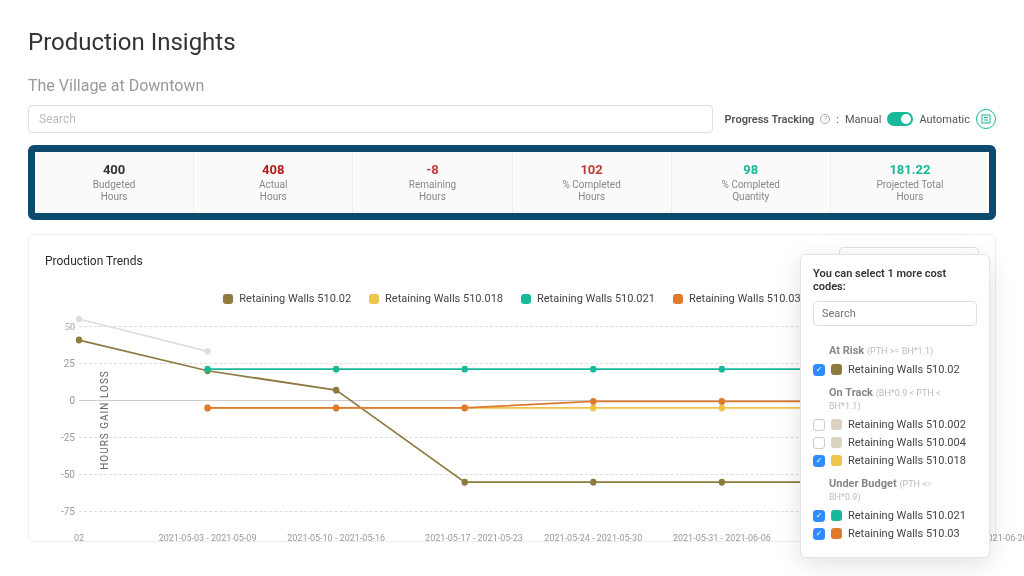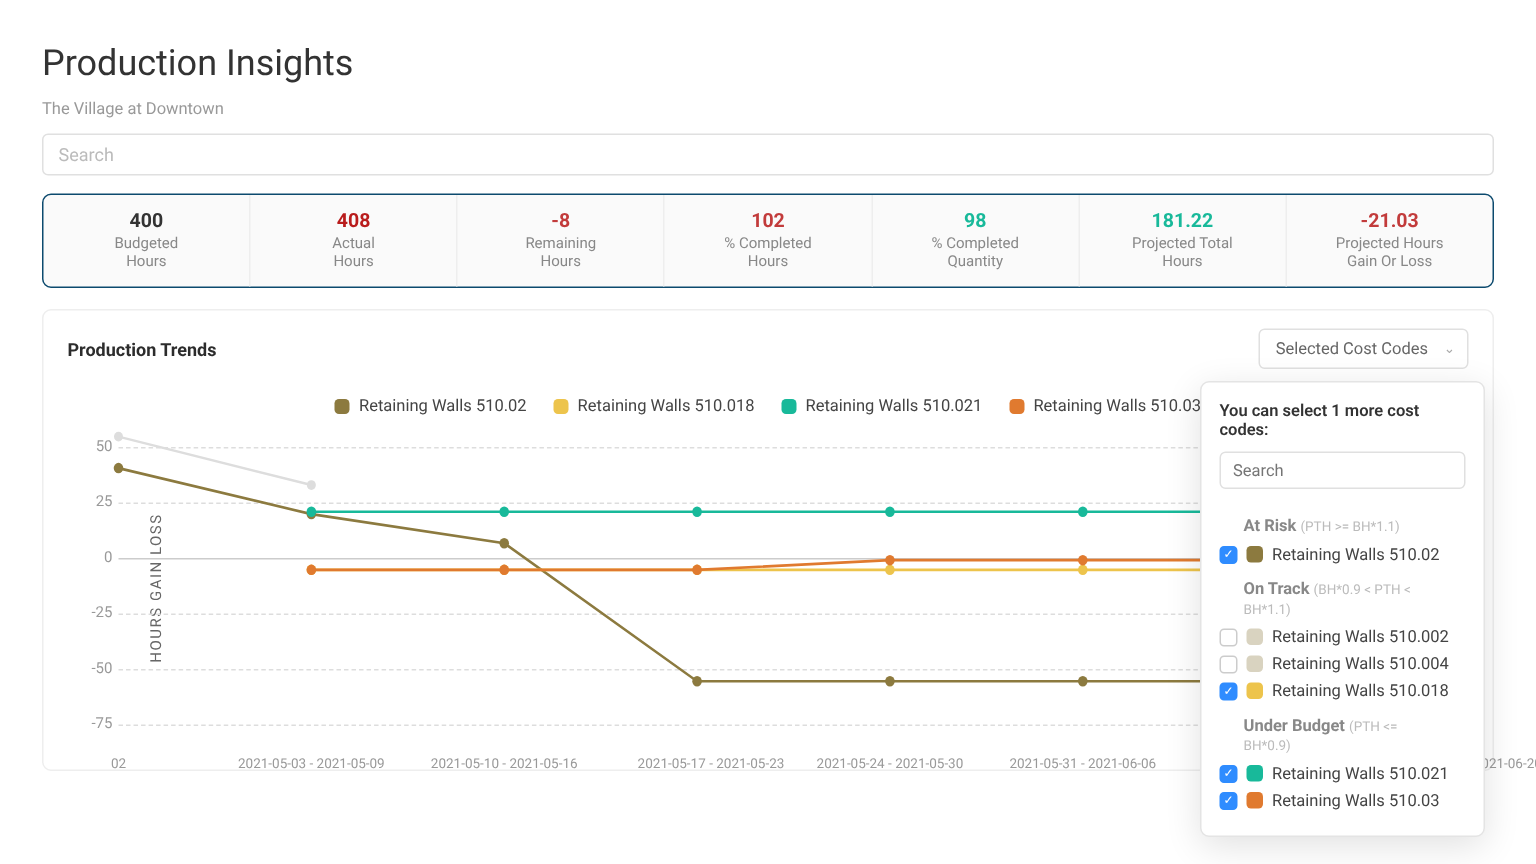--- a/index.html
+++ b/index.html
@@ -1,36 +1,36 @@
 <!DOCTYPE html>
 <html><head>
 <meta charset="utf-8">
 <style>
   *{box-sizing:border-box;margin:0;padding:0;font-family:-apple-system,BlinkMacSystemFont,"Segoe UI",Roboto,sans-serif}
   body{background:#fff;width:1024px;height:576px;overflow:hidden;position:relative;color:#2c2c2c}
   .page{padding:28px 28px 0 28px}
   .title{font-size:24px;font-weight:400;color:#333}
-  .subtitle{font-size:11px;color:#999;margin-top:10px}
+  .subtitle{font-size:16px;color:#999;margin-top:20px}
   .toprow{display:flex;align-items:center;margin-top:10px;gap:12px}
   .search{flex:1;border:1px solid #e0e0e0;border-radius:4px;padding:6px 10px;font-size:12px;color:#888;background:#fff}
   .search::placeholder{color:#bbb}
   .ptrack{font-size:11px;display:flex;align-items:center;gap:6px;color:#555}
   .ptrack b{font-weight:600}
   .qmark{display:inline-flex;width:10px;height:10px;border:1px solid #aaa;border-radius:50%;font-size:7px;align-items:center;justify-content:center;color:#aaa}
   .toggle{width:26px;height:14px;background:#18b99a;border-radius:7px;position:relative}
   .toggle::after{content:"";position:absolute;width:10px;height:10px;background:#fff;border-radius:50%;top:2px;right:2px}
   .circ-btn{width:20px;height:20px;border:1px solid #18b99a;border-radius:50%;display:flex;align-items:center;justify-content:center;color:#18b99a;font-size:10px}
-  .stats{display:flex;border:1px solid #0c4a6e;border-radius:6px;margin-top:12px;background:#fafafa}
+  .stats{display:flex;border:7px solid #0c4a6e;border-radius:6px;margin-top:12px;background:#fafafa}
   .stat{flex:1;text-align:center;padding:10px 4px;border-right:1px solid #eee}
   .stat:last-child{border-right:none}
   .stat .v{font-size:13px;font-weight:700}
   .stat .l{font-size:10px;color:#888;line-height:1.2;margin-top:2px}
   .trends{border:1px solid #eee;border-radius:6px;margin-top:14px;padding:12px 16px;position:relative}
   .trends-h{display:flex;align-items:center;justify-content:space-between}
-  .trends-h .t{font-size:12px;font-weight:700}
+  .trends-h .t{font-size:12px;font-weight:400}
   .dd{border:1px solid #e0e0e0;border-radius:4px;padding:6px 26px 6px 10px;font-size:11px;color:#666;position:relative;background:#fff}
   .dd .chev{position:absolute;right:8px;top:7px;font-size:9px;color:#aaa}
   .legend{display:flex;gap:18px;justify-content:center;margin:18px 0 6px;font-size:11px;color:#444}
   .legend span{display:flex;align-items:center;gap:6px}
   .sw{width:10px;height:10px;border-radius:3px;display:inline-block}
   .chart-wrap{position:relative;height:218px;margin-left:34px}
   .yaxis-label{position:absolute;left:-24px;top:50%;transform:translateY(-50%) rotate(-90deg);font-size:10px;letter-spacing:1px;color:#666;white-space:nowrap}
   .plot{position:absolute;inset:0}
   .ytick{position:absolute;left:-4px;transform:translate(-100%,-50%);font-size:10px;color:#999}
   .grid{position:absolute;left:0;right:0;border-top:1px dashed #ddd}
@@ -50,20 +50,34 @@
 </style>
 </head>
 <body>
 
 <div class="page">
   <div class="title">Production Insights</div>
   <div class="subtitle">The Village at Downtown</div>
 
   <div class="toprow">
     <input class="search" placeholder="Search" style="">
+    <div class="ptrack">
+      <b>Progress Tracking</b>
+      <span class="qmark">?</span>:
+      <span>Manual</span>
+      <span class="toggle"></span>
+      <span>Automatic</span>
+      <span class="circ-btn">
+        <svg width="10" height="10" viewBox="0 0 10 10">
+            <rect x="1" y="1" width="8" height="8" fill="none" stroke="#18b99a" stroke-width="1"></rect>
+            <line x1="3" y1="3.5" x2="7" y2="3.5" stroke="#18b99a"></line>
+            <line x1="3" y1="6" x2="7" y2="6" stroke="#18b99a"></line>
+          </svg>
+      </span>
+    </div>
   </div>
 
   <div class="stats" id="stats">
       <div class="stat">
         <div class="v" style="color:#333">400</div>
         <div class="l">Budgeted<br>Hours</div>
       </div>
       <div class="stat">
         <div class="v" style="color:#b91c1c">408</div>
         <div class="l">Actual<br>Hours</div>
@@ -76,24 +90,20 @@
         <div class="v" style="color:#c23b3b">102</div>
         <div class="l">% Completed<br>Hours</div>
       </div>
       <div class="stat">
         <div class="v" style="color:#18b99a">98</div>
         <div class="l">% Completed<br>Quantity</div>
       </div>
       <div class="stat">
         <div class="v" style="color:#18b99a">181.22</div>
         <div class="l">Projected Total<br>Hours</div>
-      </div>
-      <div class="stat">
-        <div class="v" style="color:#c23b3b">-21.03</div>
-        <div class="l">Projected Hours<br>Gain Or Loss</div>
       </div>
     </div>
 
   <div class="trends">
     <div class="trends-h">
       <div class="t">Production Trends</div>
       <div class="dd">
         <span>Selected Cost Codes</span>
         <span class="chev">⌄</span>
       </div>
@@ -103,21 +113,21 @@
         <span><i class="sw" style="background:#8c7a3f"></i>Retaining Walls 510.02</span>
         <span><i class="sw" style="background:#edc44c"></i>Retaining Walls 510.018</span>
         <span><i class="sw" style="background:#18b99a"></i>Retaining Walls 510.021</span>
         <span><i class="sw" style="background:#e07a2f"></i>Retaining Walls 510.03</span>
       </div>
 
     <div class="chart-wrap">
       <div class="yaxis-label">HOURS GAIN LOSS</div>
       <div class="plot" id="plot">
           <div class="grid" style="top: 14.8148px;"></div>
-          <div class="ytick" style="top: 14.8148px;">50</div>
+          <div class="ytick" style="top: 14.8148px; font-family: Liberation Serif, serif;">50</div>
           <div class="grid" style="top: 51.8519px;"></div>
           <div class="ytick" style="top: 51.8519px;">25</div>
           <div class="grid zero" style="top: 88.8889px;"></div>
           <div class="ytick" style="top: 88.8889px;">0</div>
           <div class="grid" style="top: 125.926px;"></div>
           <div class="ytick" style="top: 125.926px;">-25</div>
           <div class="grid" style="top: 162.963px;"></div>
           <div class="ytick" style="top: 162.963px;">-50</div>
           <div class="grid" style="top: 200px;"></div>
           <div class="ytick" style="top: 200px;">-75</div>

